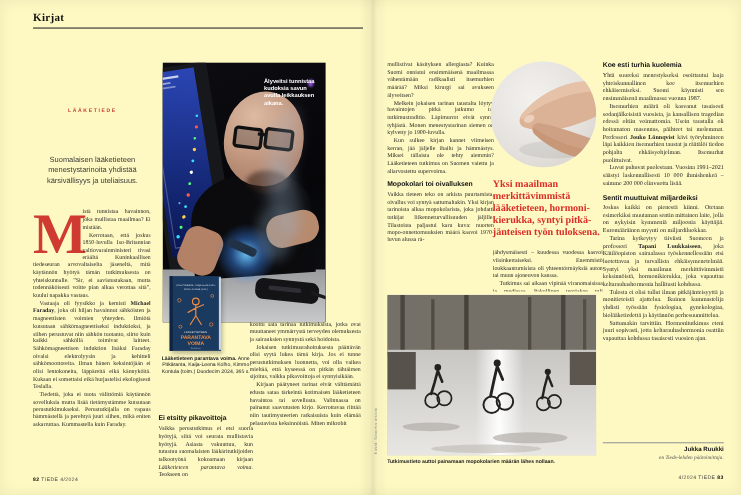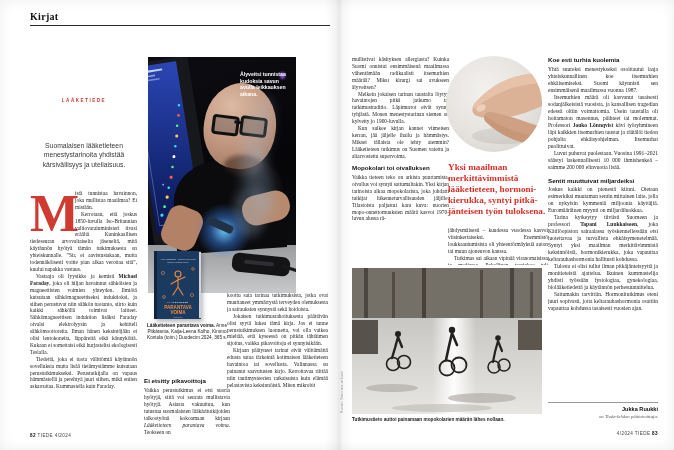--- a/index.html
+++ b/index.html
@@ -1,16 +1,16 @@
 <!DOCTYPE html>
 <html><head>
 <meta charset="utf-8">
 <style>
   html,body{margin:0;padding:0;background:#e9e8e6;}
-  #spread{position:relative;width:674px;height:450px;background:#ffffff;overflow:hidden;
+  #spread{position:relative;width:674px;height:450px;background:#fef9c3;overflow:hidden;
           font-family:"Liberation Serif",serif;box-shadow:inset 0 0 14px rgba(0,0,0,.07);}
   .abs{position:absolute;}
   
   .body-col{font-size:5.35px;line-height:6.9px;color:#1e1e1e;text-align:justify;overflow:hidden;}
   .body-col p{margin:0;text-indent:0;}
   .body-col p.ind{text-indent:6px;}
   .subhead{font-family:"Liberation Sans",sans-serif;font-weight:bold;font-size:6.2px;
            color:#111;margin:5px 0 2.5px 0;text-align:left;text-indent:0;}
   b{font-weight:bold;} i{font-style:italic;}
   

